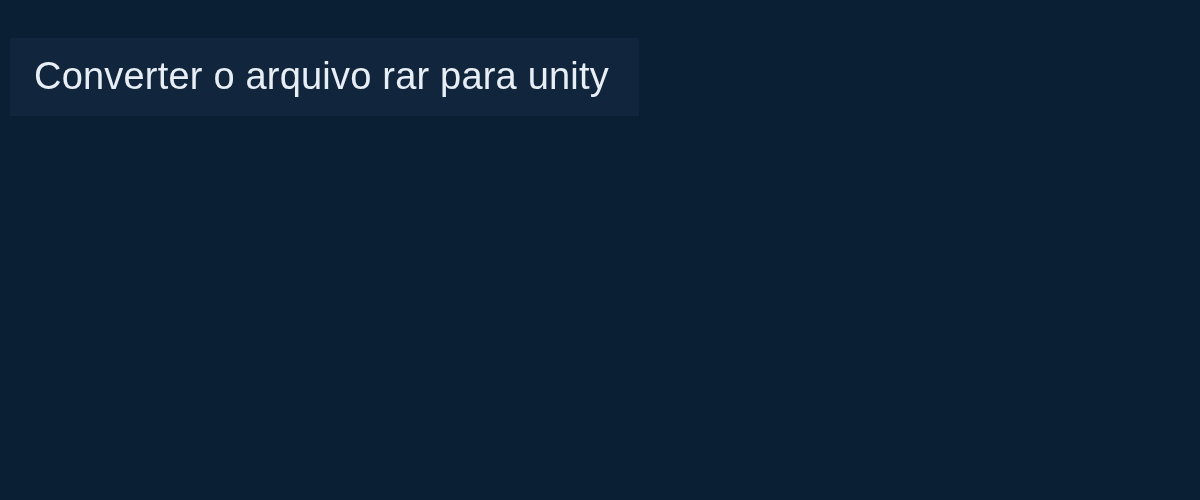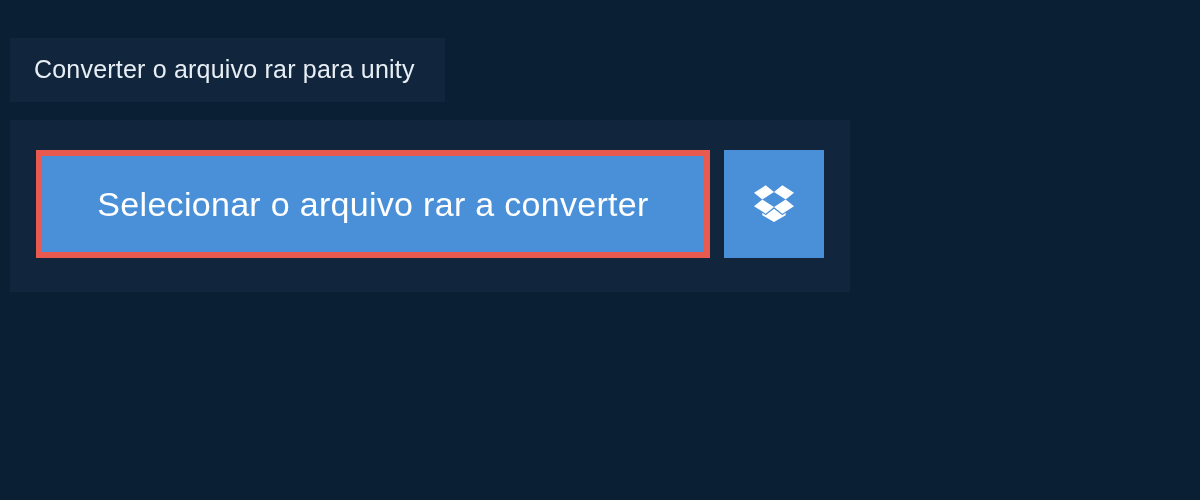--- a/index.html
+++ b/index.html
@@ -18,21 +18,21 @@
     width: 1200px;
     height: 500px;
   }
 
   .title-bar {
     position: absolute;
     top: 38px;
     left: 10px;
     background: #11263c;
     color: #e8eef5;
-    font-size: 25px;
+    font-size: 38px;
     padding: 18px 30px 18px 24px;
     line-height: 1.1;
     letter-spacing: 0.2px;
   }
 
   .panel {
     position: absolute;
     top: 120px;
     left: 10px;
     width: 840px;
@@ -81,35 +81,14 @@
 </style>
 </head>
 <body>
 
 <div class="page">
 
   <div class="title-bar">
     <span>Converter o arquivo rar para unity</span>
   </div>
 
-  <div class="panel">
-    <div class="button-row">
-
-      <div class="select-button">
-        <span>Selecionar o arquivo rar a converter</span>
-      </div>
-
-      <div class="dropbox-button">
-        <span>
-          <svg viewBox="0 0 48 48" xmlns="http://www.w3.org/2000/svg">
-            <polygon points="14,4 0,13 10,21 24,12"></polygon>
-            <polygon points="34,4 24,12 38,21 48,13"></polygon>
-            <polygon points="0,29 14,38 24,30 10,21"></polygon>
-            <polygon points="48,29 38,21 24,30 34,38"></polygon>
-            <polygon points="24,32 14,40 10,37 10,40 24,48 38,40 38,37 34,40"></polygon>
-          </svg>
-        </span>
-      </div>
-
-    </div>
-  </div>
 
 </div>
 
 </body></html>

